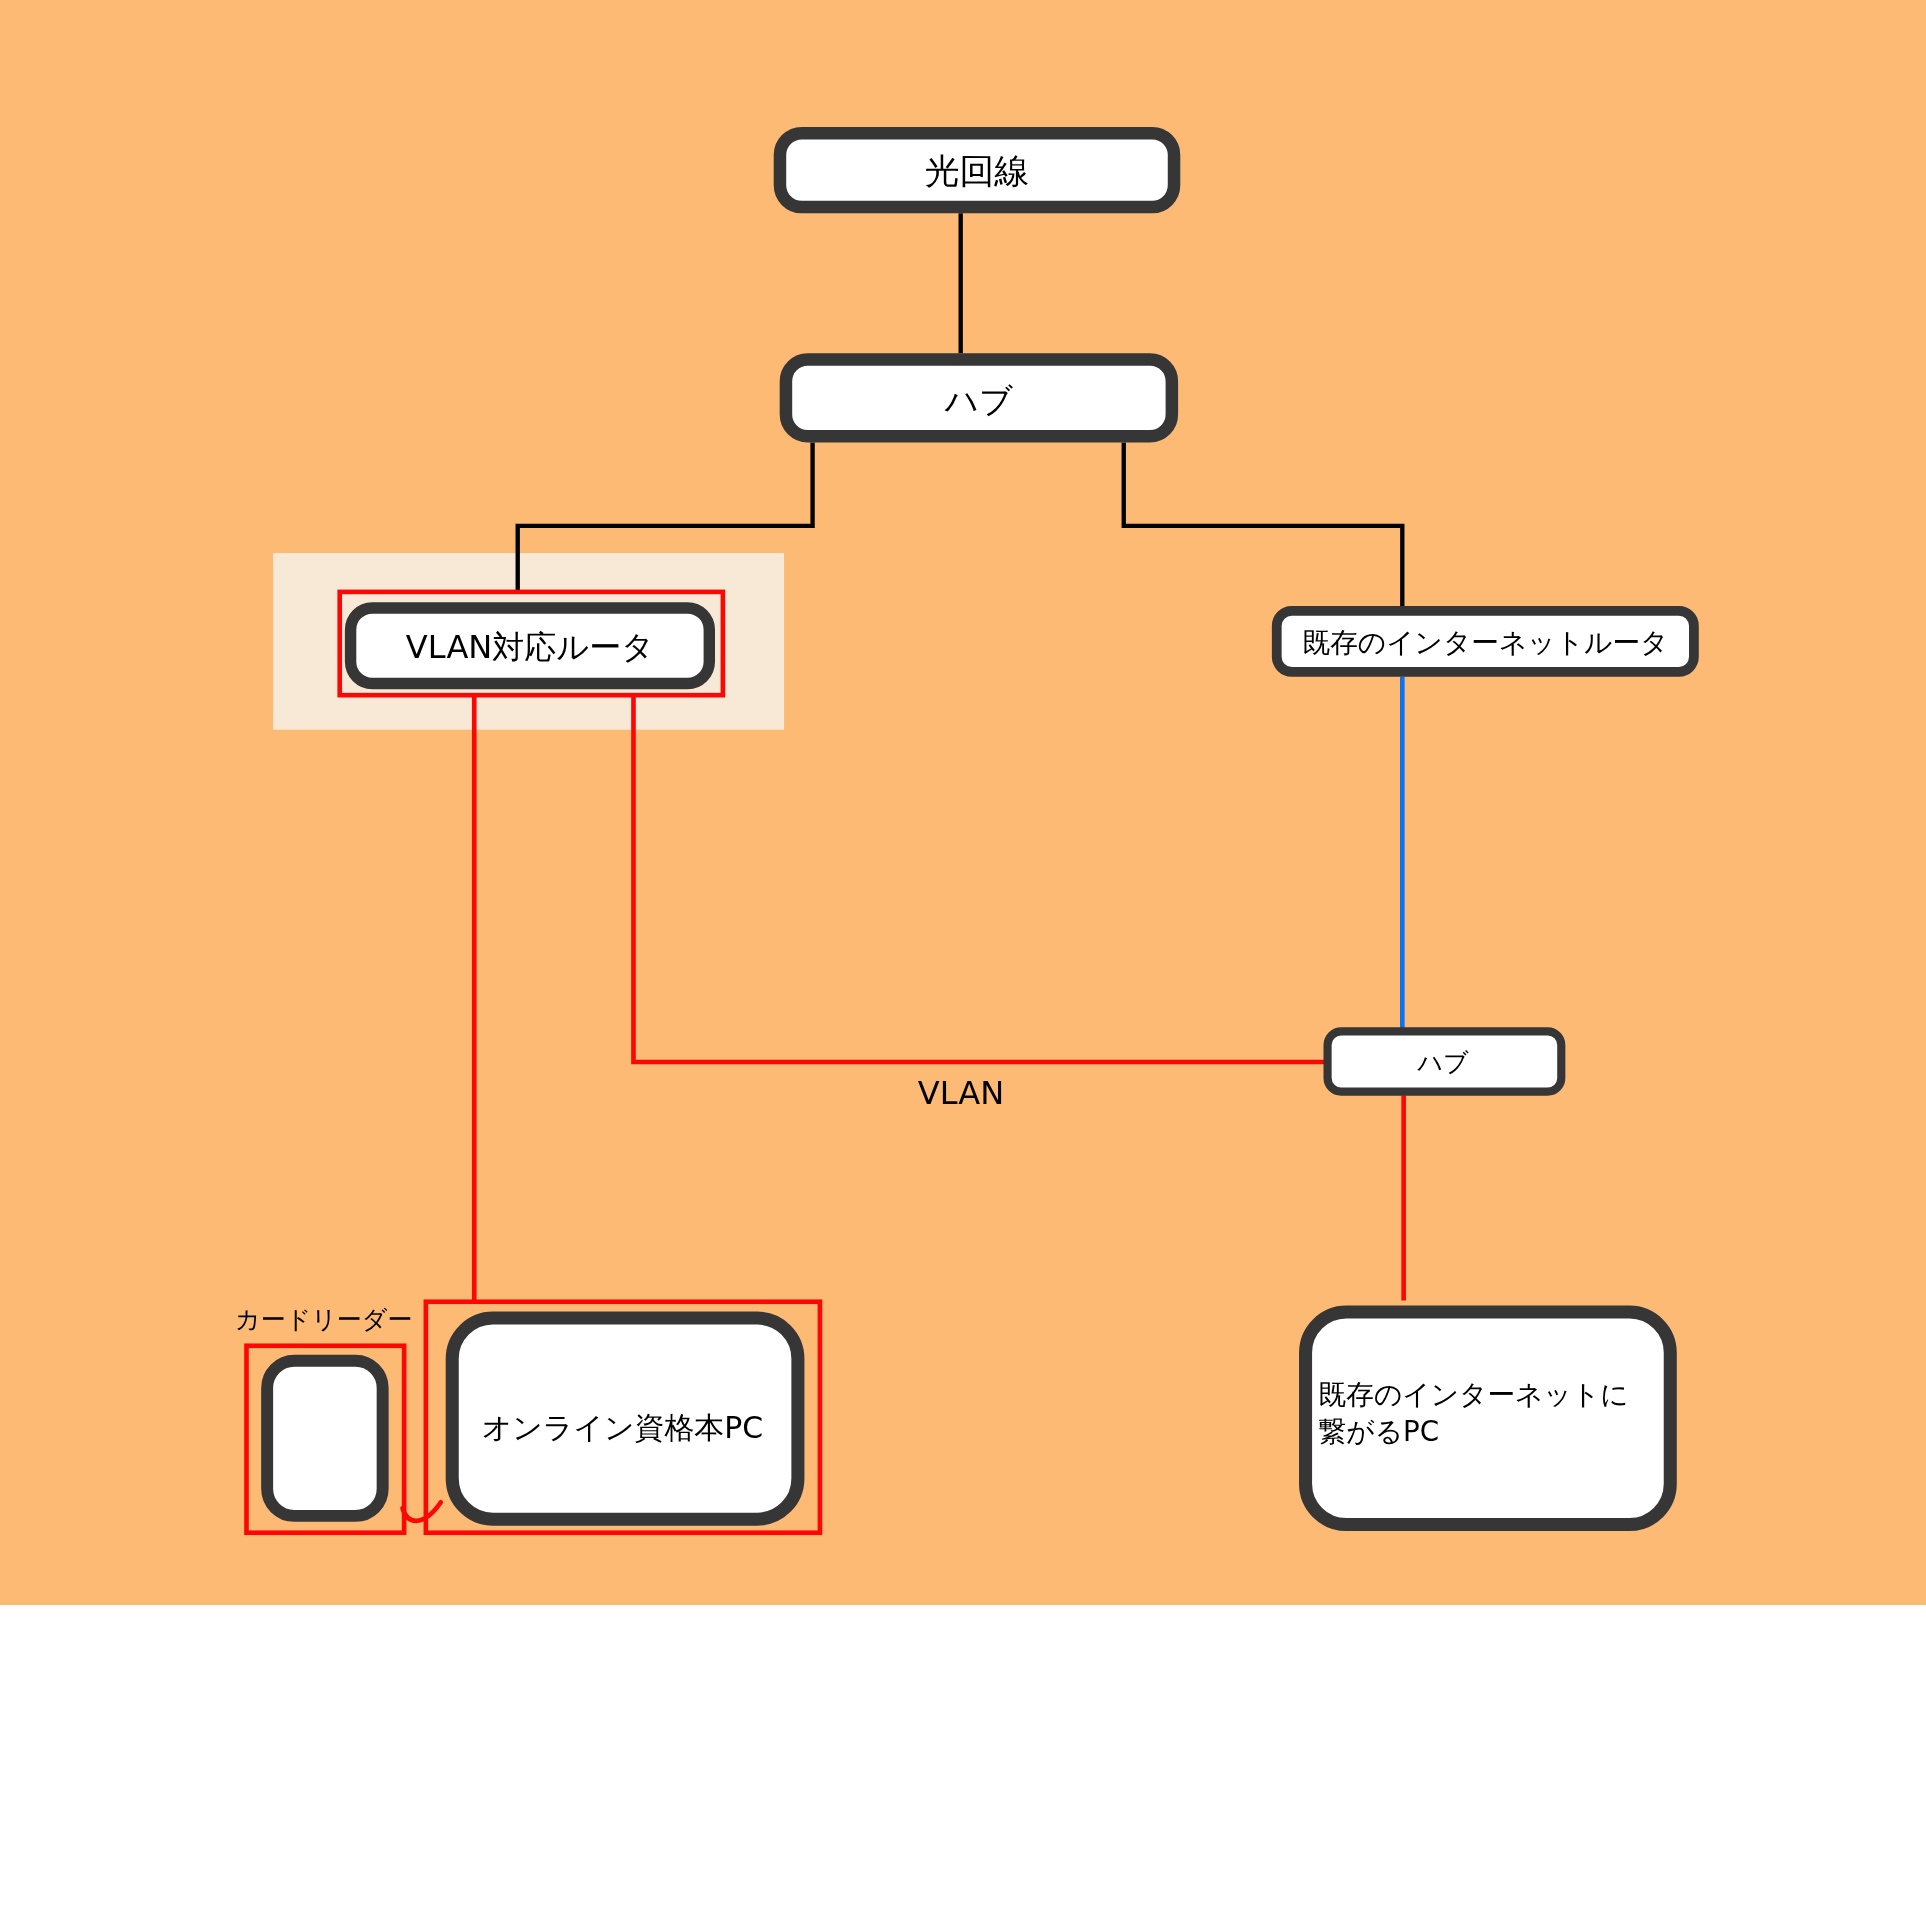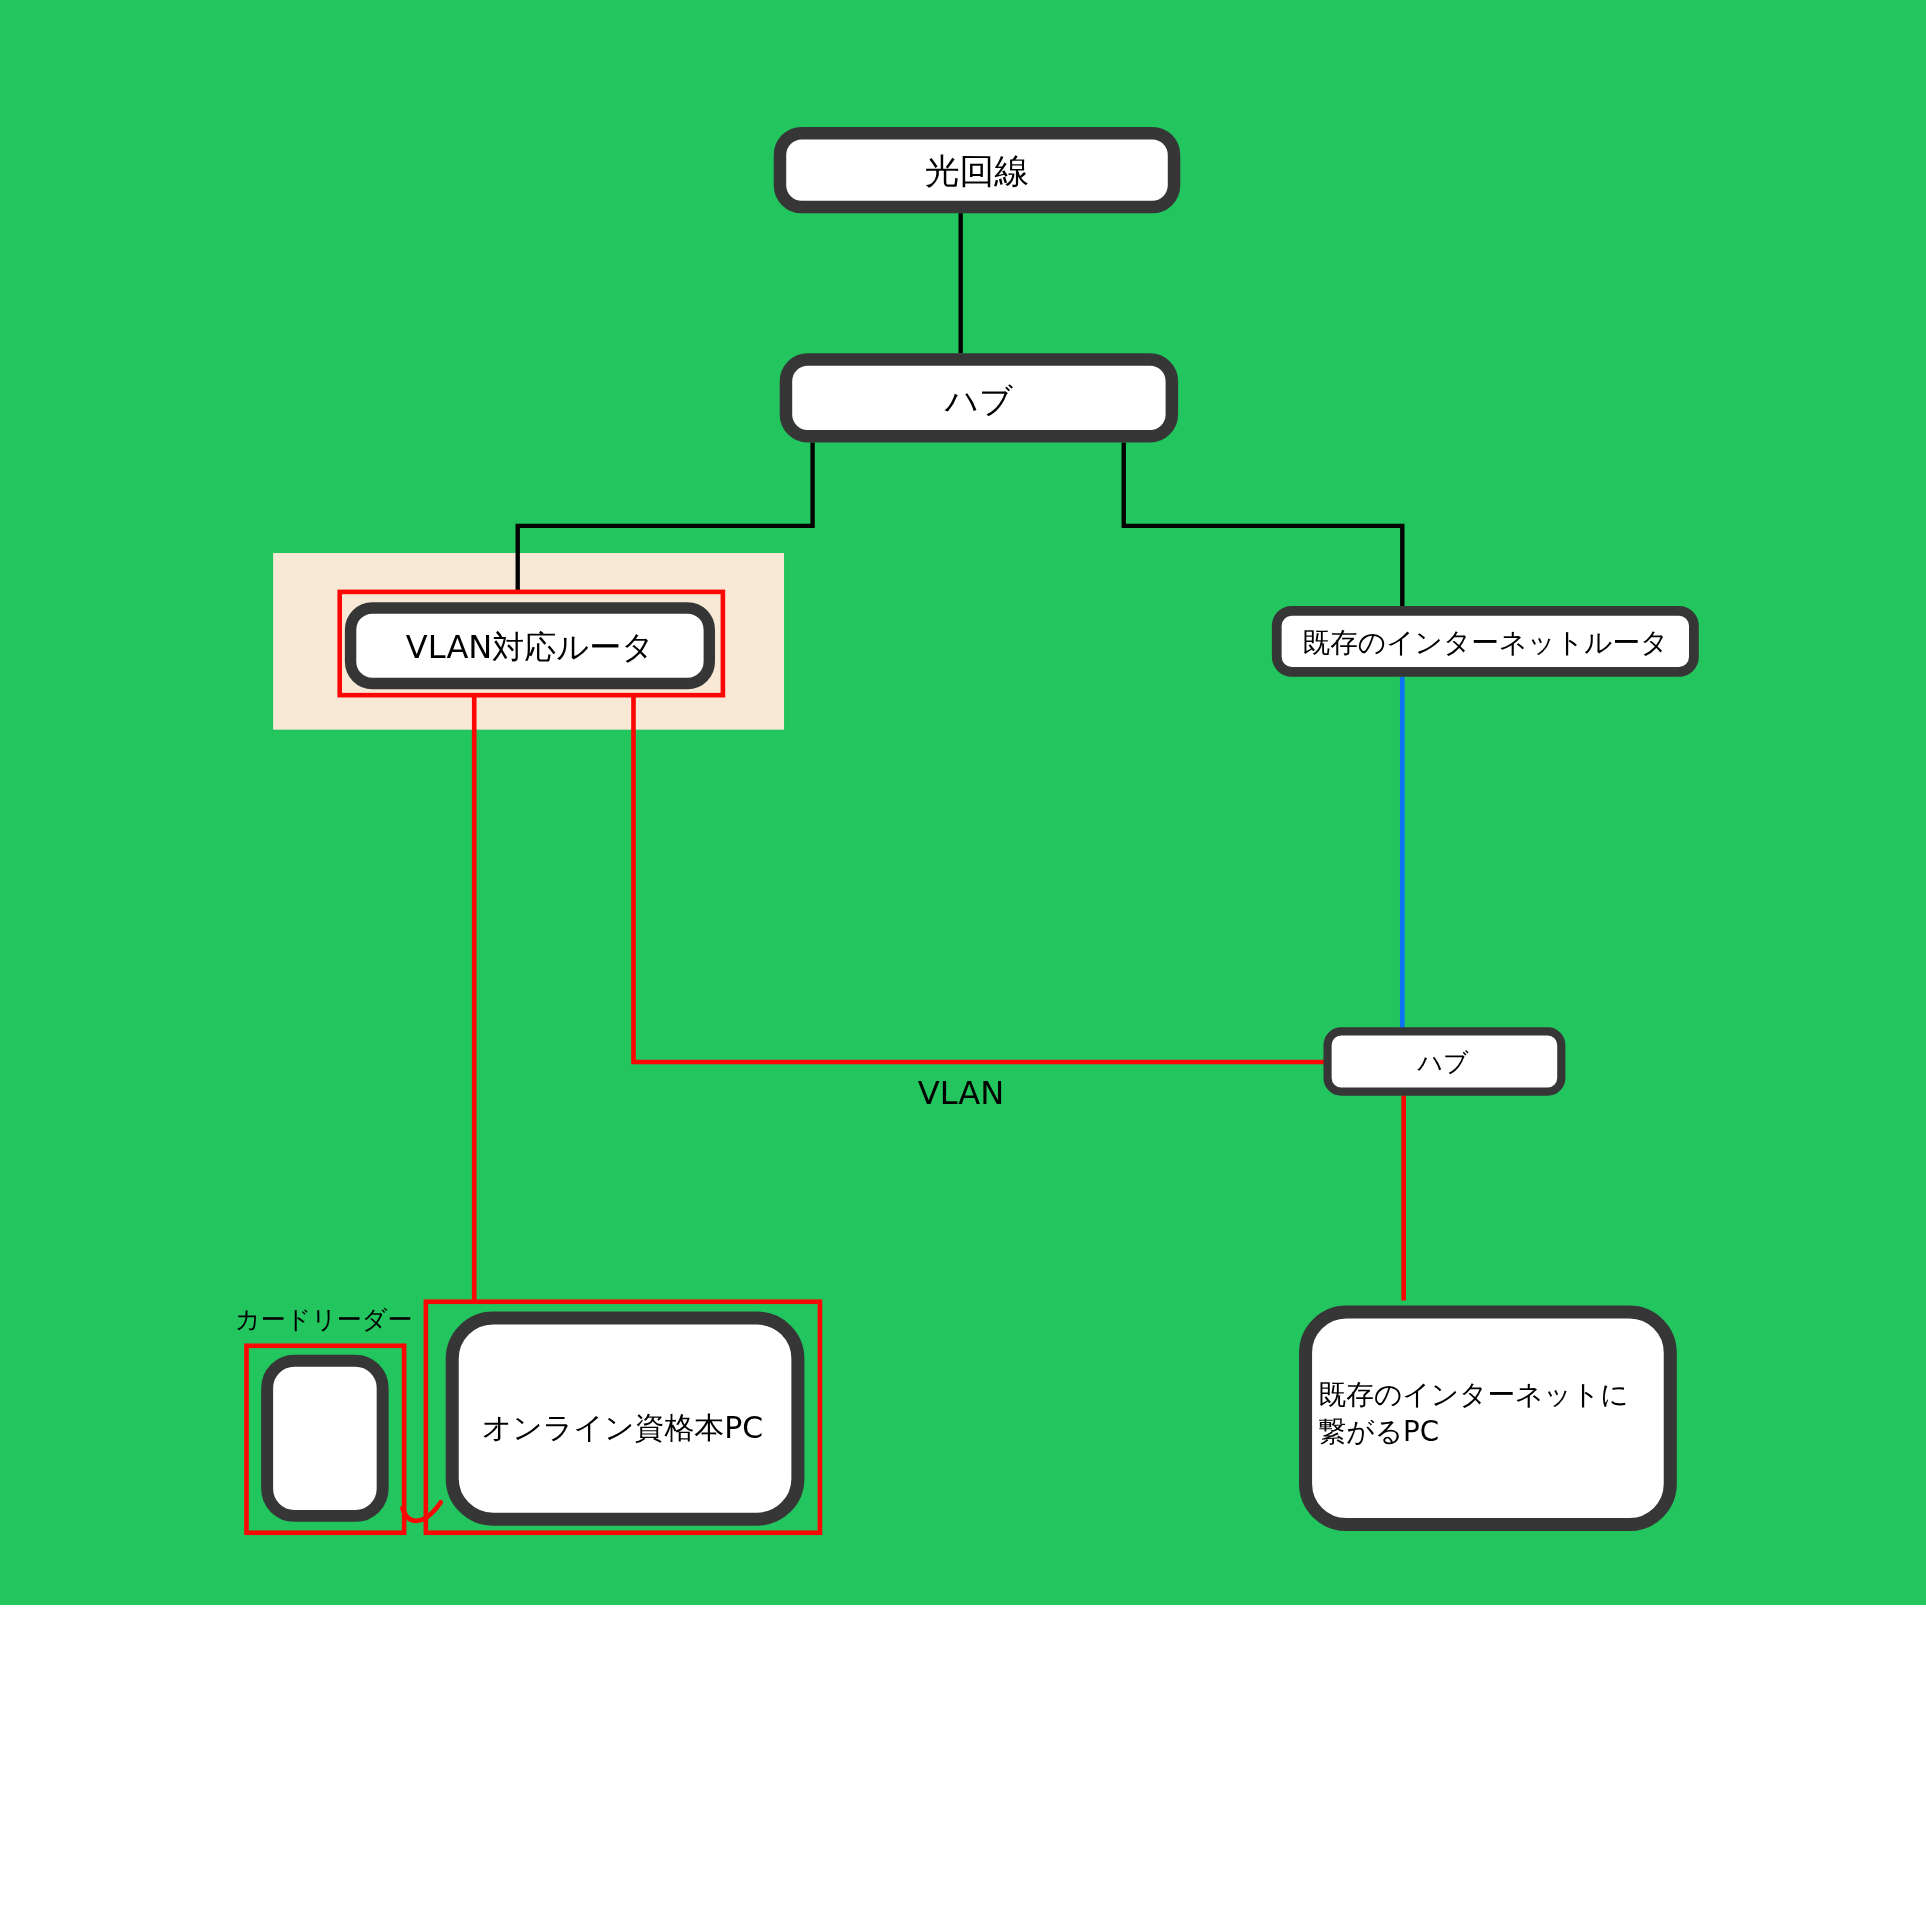--- a/index.html
+++ b/index.html
@@ -2,21 +2,21 @@
 <html style="--box-stroke: #363636; --line-black: #000000; --line-red: #fb0806; --line-blue: #0b72f5; --highlight: #f8e8d6; --text: #000000;font-size:6.2px"><head>
 <meta charset="utf-8">
 <style>
   html, body {
     margin: 0;
     padding: 0;
     background: #ffffff;
   }
   .page {
     width: 100%;
-    background: #22c55e;
+    background: #fdba74;
   }
   svg {
     display: block;
     width: 100%;
     height: auto;
   }
   
   .node {
     fill: #ffffff;
     stroke: var(--box-stroke, #363636);

